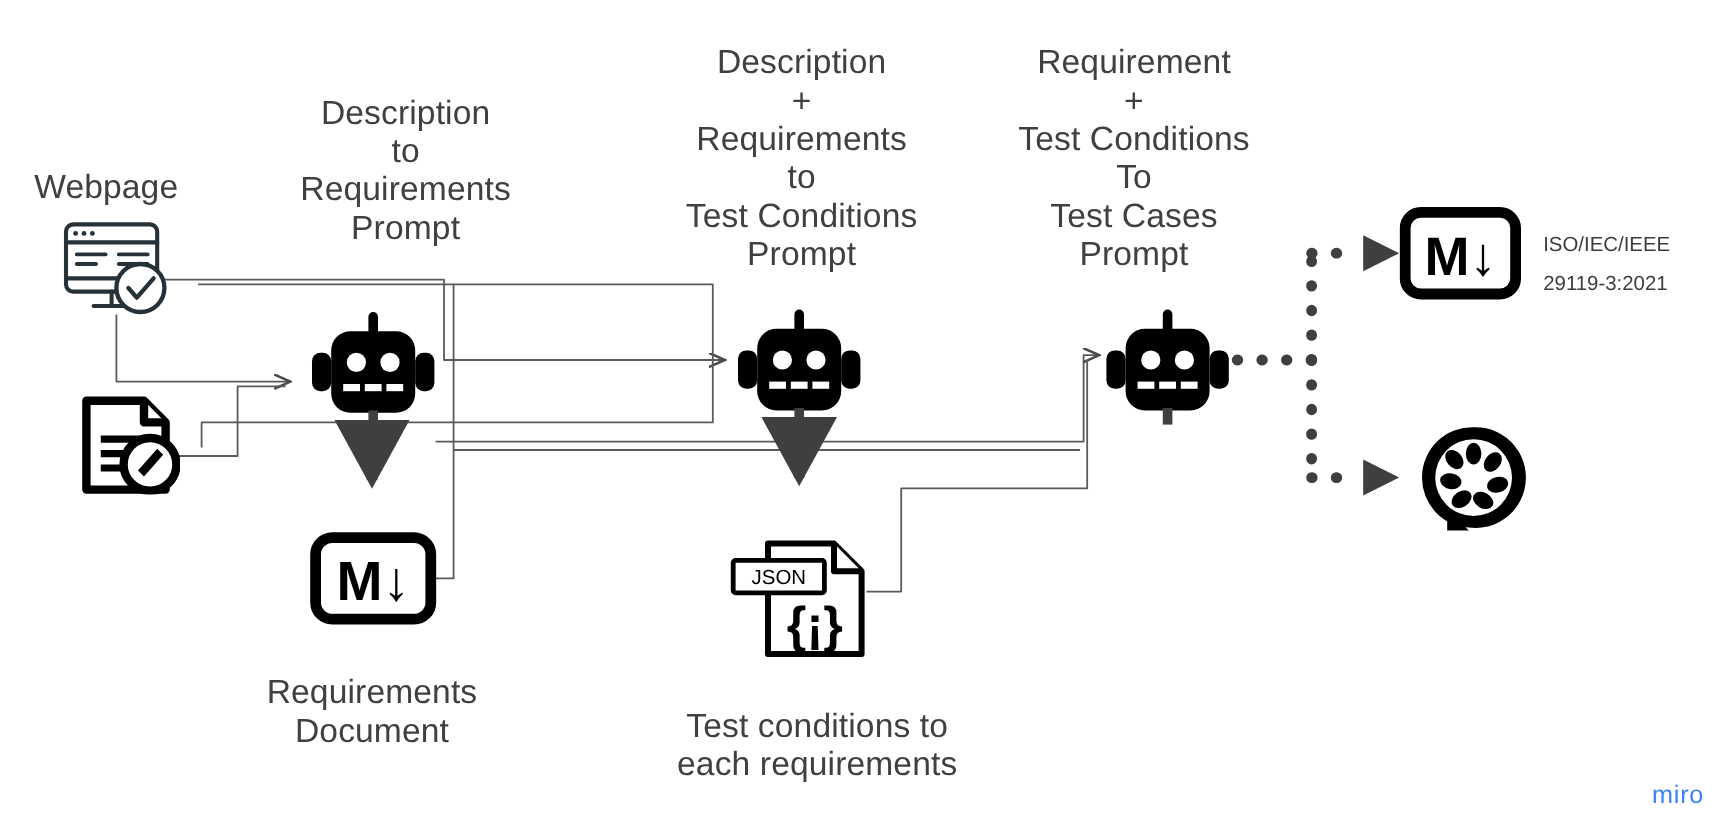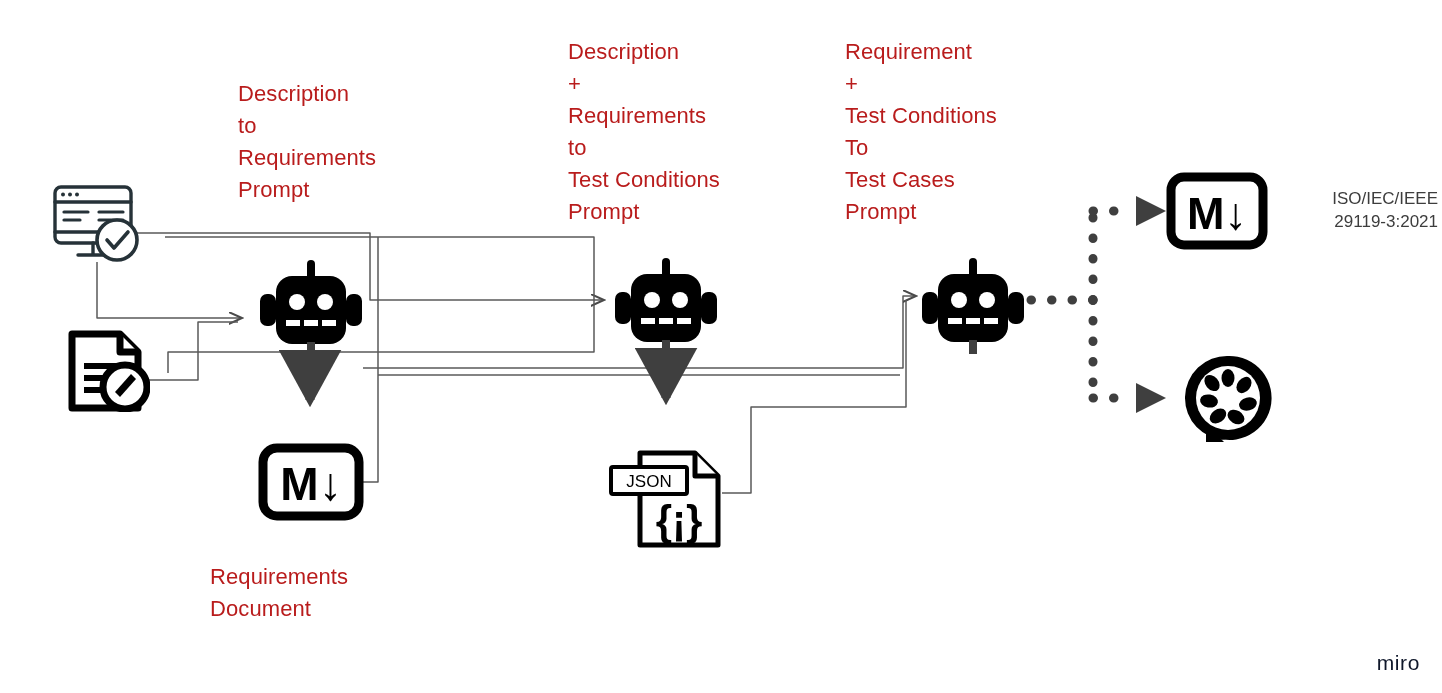--- a/index.html
+++ b/index.html
@@ -12,50 +12,51 @@
   }
   #canvas {
     position: relative;
     width: 1442px;
     height: 693px;
     background: #ffffff;
     overflow: hidden;
   }
   .lbl {
     position: absolute;
-    color: #b91c1c;
-    font-size: 22px;
+    color: #404040;
+    font-size: 28px;
     line-height: 32px;
+    text-align: center;
     white-space: pre-line;
     letter-spacing: 0.1px;
   }
   .lbl-small {
     position: absolute;
     color: #3d3d3d;
     font-size: 17px;
-    line-height: 23px;
-    text-align: right;
+    line-height: 33px;
+    text-align: left;
     white-space: pre-line;
   }
   .node {
     position: absolute;
   }
   svg.wires {
     position: absolute;
     left: 0;
     top: 0;
     width: 1442px;
     height: 693px;
     pointer-events: none;
   }
   .miro {
     position: absolute;
     right: 22px;
     bottom: 18px;
-    color: #0f172a;
+    color: #3b82f6;
     font-size: 21px;
     letter-spacing: 0.6px;
   }
 </style>
 </head>
 <body>
 
 <div id="canvas">
 
   <svg class="wires" viewBox="0 0 1442 693">
@@ -98,20 +99,21 @@
       <path d="M1093,211 L1133,211"></path>
       <path d="M1093,300 L1093,398"></path>
       <path d="M1093,398 L1133,398"></path>
     </g>
     <g fill="#3f3f3f">
       <path d="M1136,196 L1166,211 L1136,226 Z"></path>
       <path d="M1136,383 L1166,398 L1136,413 Z"></path>
     </g>
   </svg>
 
+  <div class="lbl" style="left:16px; top:140px; width:145px;">Webpage</div>
 
 
   <div class="lbl" style="left:238px; top:78px; width:200px;">Description
 to
 Requirements
 Prompt</div>
 
   <div class="lbl" style="left:568px; top:36px; width:200px;">Description
 +
 Requirements
@@ -122,20 +124,22 @@
   <div class="lbl" style="left:845px; top:36px; width:200px;">Requirement
 +
 Test Conditions
 To
 Test Cases
 Prompt</div>
 
   <div class="lbl" style="left:210px; top:561px; width:200px;">Requirements
 Document</div>
 
+  <div class="lbl" style="left:556px; top:589px; width:250px;">Test conditions to
+each requirements</div>
 
   <div class="lbl-small" style="left:1286px; top:187px; width:152px;">ISO/IEC/IEEE
 29119-3:2021</div>
 
   <div class="node" style="left:50px; top:182px; width:92px; height:88px;">
     <svg viewBox="0 0 92 88" width="92" height="88">
       <g fill="none" stroke="#263238" stroke-width="3.4" stroke-linecap="round" stroke-linejoin="round">
         <rect x="5" y="5" width="76" height="56" rx="6"></rect>
         <line x1="5" y1="20" x2="81" y2="20"></line>
         <line x1="5" y1="50" x2="81" y2="50"></line>

